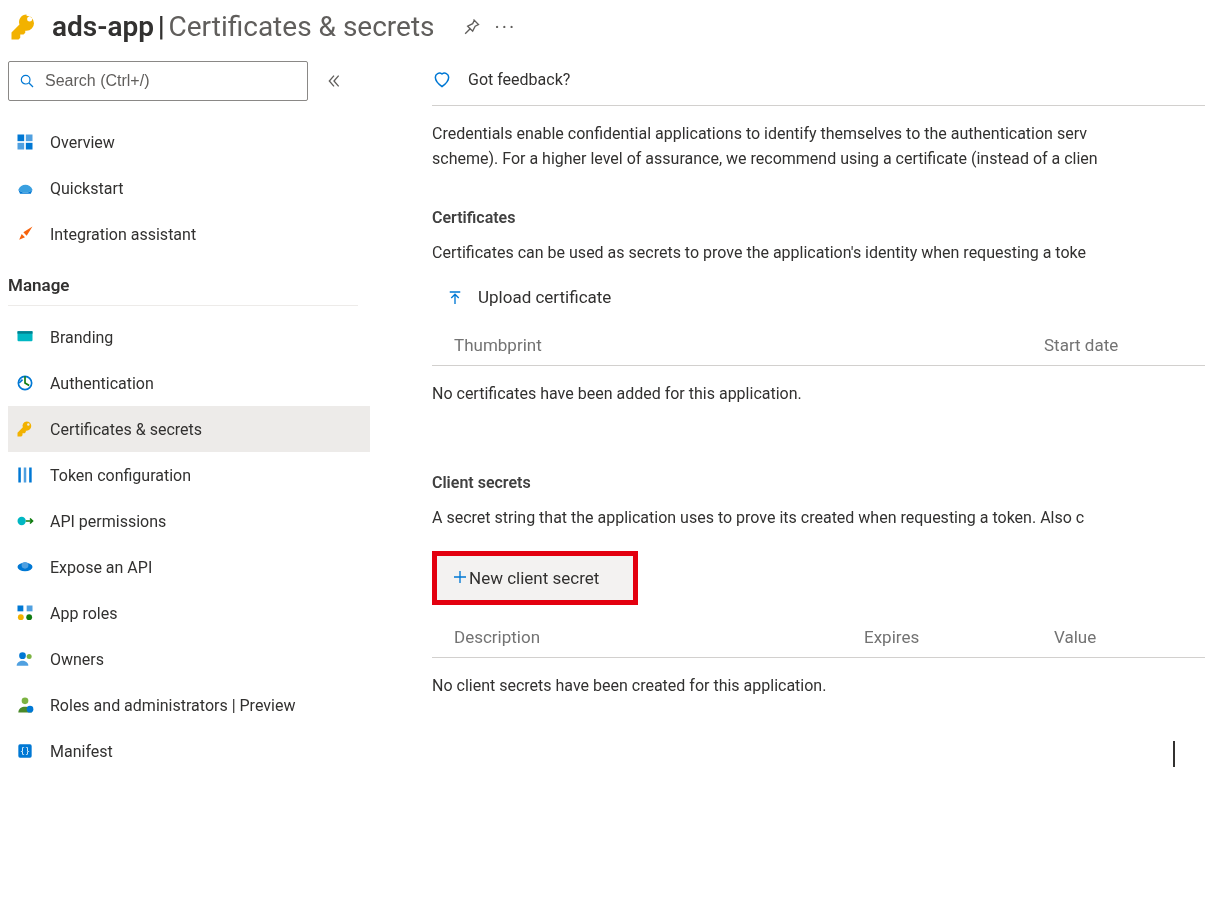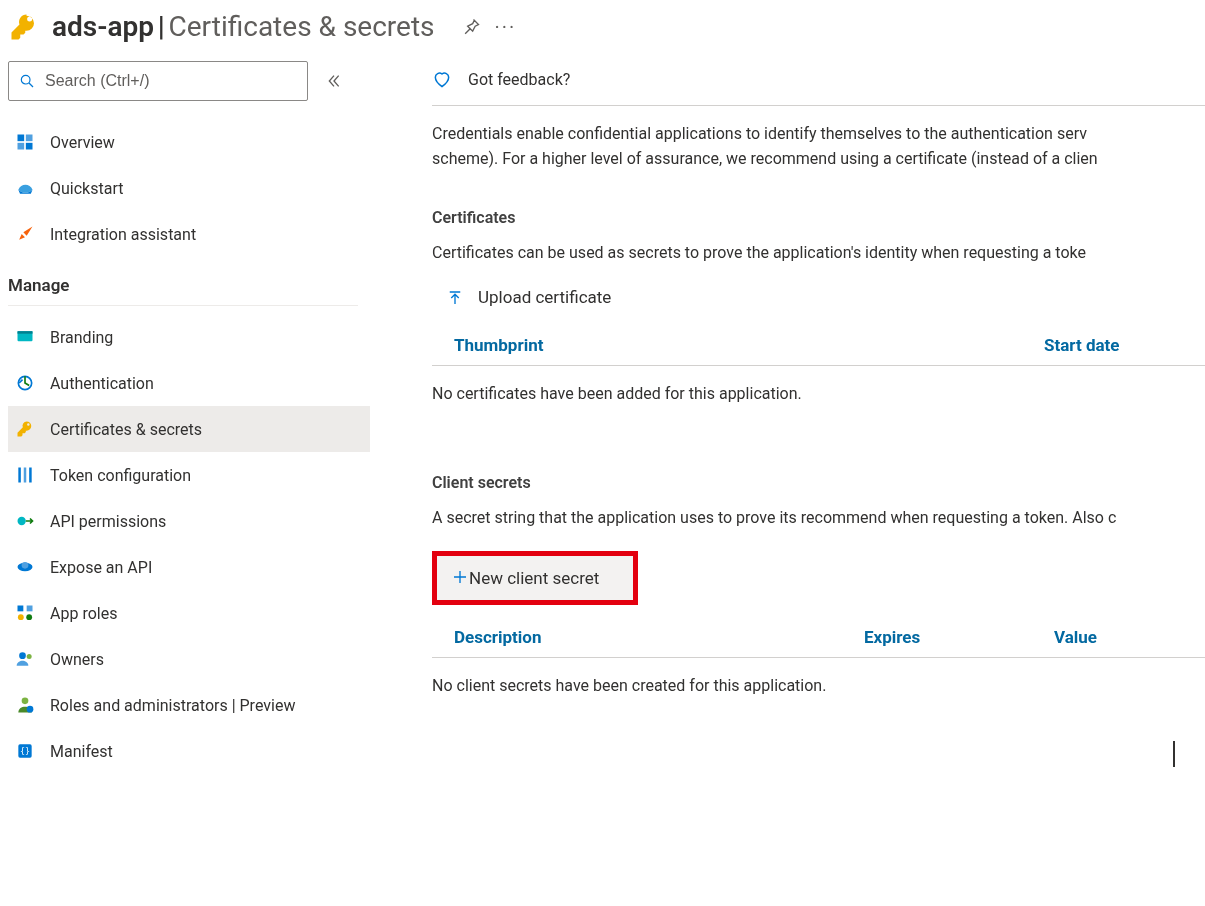--- a/index.html
+++ b/index.html
@@ -120,21 +120,21 @@
     margin-top: 10px;
   }
   .new-secret-btn {
     display:inline-flex; 
     background:#f3f2f1;
     padding: 12px 34px 12px 14px;
     font-size: 17px;
   }
 
   .col-row {
-    display:flex; font-size: 17px; font-weight:700; color:#0369a1;
+    display:flex; font-size: 17px; font-weight:400; color:#737373;
     padding: 16px 0 10px 22px;
     border-bottom: 1px solid #d2d0ce;
   }
   .col-row .col-a { flex: 0 0 590px; }
   .col-row .col-b { flex: 0 0 180px; }
   .col-row .col-c { flex: 1; }
 
   .col-row.secrets { padding-left: 22px; border-bottom:1px solid #d2d0ce; margin-top:6px; }
   .col-row.secrets .col-a { flex: 0 0 410px; }
   .col-row.secrets .col-b { flex: 0 0 190px; }
@@ -356,21 +356,21 @@
       </div>
 
       <div class="col-row">
         <div class="col-a">Thumbprint</div>
         <div class="col-b">Start date</div>
       </div>
       <p class="empty-text">No certificates have been added for this application.</p>
 
       
       <h2 class="section-title" style="margin-top:70px;">Client secrets</h2>
-      <p class="body-text">A secret string that the application uses to prove its recommend when requesting a token. Also c</p>
+      <p class="body-text">A secret string that the application uses to prove its created when requesting a token. Also c</p>
 
       <div class="new-secret-wrap">
         <div class="new-secret-btn">
           <span class="btn-icon">
             <svg width="18" height="18" viewBox="0 0 24 24">
                 <path stroke="#0078d4" stroke-width="1.8" d="M12 4v16M4 12h16"></path>
               </svg>
           </span>
           <span>New client secret</span>
         </div>

